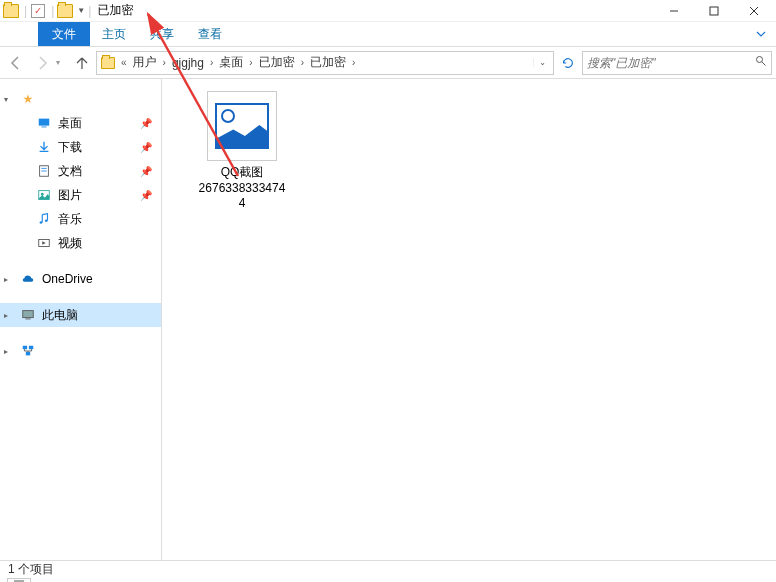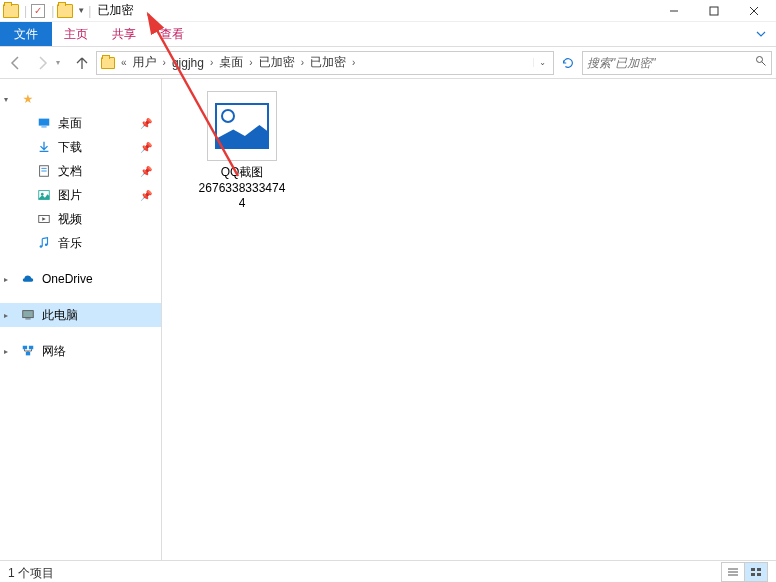--- a/index.html
+++ b/index.html
@@ -13,22 +13,22 @@
 .tb-sep { color: #ccc; margin: 0 2px; }
 .tb-check { width: 14px; height: 14px; border: 1px solid #999; display: flex; align-items: center; justify-content: center; color: #d9534f; font-size: 10px; }
 .tb-drop { width: 10px; font-size: 8px; color: #555; text-align: center; }
 .tb-title { margin-left: 4px; font-size: 12px; }
 .tb-spacer { flex: 1; }
 .tb-winbtn { width: 40px; height: 22px; display: flex; align-items: center; justify-content: center; font-size: 12px; }
 .tb-winbtn svg { width: 10px; height: 10px; }
 
 
 .ribbon { height: 25px; display: flex; align-items: stretch; border-bottom: 1px solid #ddd; }
-.ribbon-file { background: #1976d2; color: #fff; padding: 0 14px; display: flex; align-items: center; font-size: 12px; }
-.ribbon-tab { padding: 0 12px; display: flex; align-items: center; font-size: 12px; color: #be185d; }
+.ribbon-file { background: #1976d2; color: #fff; padding: 0 14px; display: flex; align-items: center; font-size: 12px; margin-left: 38px; }
+.ribbon-tab { padding: 0 12px; display: flex; align-items: center; font-size: 12px; color: #0369a1; }
 .ribbon-spacer { flex: 1; }
 .ribbon-help { width: 30px; display: flex; align-items: center; justify-content: center; color: #1976d2; }
 
 
 .navbar { height: 32px; display: flex; align-items: center; padding: 2px 4px; gap: 2px; border-bottom: 1px solid #ddd; }
 .nav-btn { width: 24px; height: 24px; display: flex; align-items: center; justify-content: center; color: #999; }
 .nav-btn.enabled { color: #333; }
 .nav-drop { width: 12px; font-size: 8px; color: #999; }
 .addressbar { flex: 1; height: 24px; border: 1px solid #ccc; display: flex; align-items: center; padding: 0 2px; gap: 2px; }
 .addr-icon { width: 18px; height: 18px; display: flex; align-items: center; justify-content: center; }
@@ -55,21 +55,21 @@
 
 .content { flex: 1; padding: 12px; position: relative; }
 .file-item { width: 100px; text-align: center; font-size: 12px; cursor: default; }
 .file-thumb { width: 70px; height: 70px; margin: 0 auto 4px; border: 1px solid #ccc; background: #fff; display: flex; align-items: center; justify-content: center; position: relative; }
 .file-thumb-inner { width: 54px; height: 46px; border: 2px solid #1565c0; background: #fff; position: relative; overflow: hidden; }
 .file-thumb-inner::after { content: ""; position: absolute; left: 4px; top: 4px; width: 10px; height: 10px; background: #fff; border: 2px solid #1565c0; border-radius: 50%; }
 .file-thumb-inner::before { content: ""; position: absolute; bottom: 0; left: -4px; right: -4px; height: 22px; background: #1565c0; clip-path: polygon(0 70%, 35% 20%, 55% 50%, 80% 0, 100% 40%, 100% 100%, 0 100%); }
 .file-name { line-height: 1.3; word-break: break-all; }
 
 
-.statusbar { position: absolute; bottom: 0; left: 0; right: 0; height: 22px; border-top: 1px solid #ddd; display: flex; align-items: flex-end; padding: 0 8px; font-size: 12px; }
+.statusbar { position: absolute; bottom: 0; left: 0; right: 0; height: 22px; border-top: 1px solid #ddd; display: flex; align-items: flex-start; padding: 0 8px; font-size: 12px; flex-direction: column; }
 .status-text { color: #333; }
 .status-spacer { flex: 1; }
 .view-btn { width: 24px; height: 20px; border: 1px solid #ccc; display: flex; align-items: center; justify-content: center; margin-left: -1px; }
 .view-btn.active { background: #cce8ff; }
 
 
 .annotation-arrow { position: absolute; pointer-events: none; z-index: 100; }
 
 
 .ic-star { color: #f5b041; }
@@ -235,37 +235,37 @@
           <svg width="14" height="14" viewBox="0 0 16 16">
             <rect x="2" y="3" width="12" height="10" fill="none" stroke="#26a69a" stroke-width="1"></rect>
             <circle cx="6" cy="7" r="1.5" fill="#26a69a"></circle>
             <path d="M2 12 L6 8 L9 11 L12 7 L14 9 L14 13 L2 13 Z" fill="#26a69a"></path>
           </svg>
         </span>
       <span class="side-label">图片</span>
       <span class="pin">📌</span>
     </div>
     <div class="side-item sub">
-      <span class="side-icon ic-video">
-          <svg width="14" height="14" viewBox="0 0 16 16">
-            <rect x="2" y="4" width="12" height="8" fill="none" stroke="#555"></rect>
-            <path d="M6 6 L10 8 L6 10 Z" fill="#555"></path>
-          </svg>
-        </span>
-      <span class="side-label">视频</span>
-    </div>
-    <div class="side-item sub">
       <span class="side-icon ic-music">
           <svg width="14" height="14" viewBox="0 0 16 16">
             <path d="M6 3 L12 2 L12 10 M6 3 L6 12" fill="none" stroke="#1e88e5" stroke-width="1.3"></path>
             <circle cx="4.5" cy="12" r="1.5" fill="#1e88e5"></circle>
             <circle cx="10.5" cy="10" r="1.5" fill="#1e88e5"></circle>
           </svg>
         </span>
       <span class="side-label">音乐</span>
+    </div>
+    <div class="side-item sub">
+      <span class="side-icon ic-video">
+          <svg width="14" height="14" viewBox="0 0 16 16">
+            <rect x="2" y="4" width="12" height="8" fill="none" stroke="#555"></rect>
+            <path d="M6 6 L10 8 L6 10 Z" fill="#555"></path>
+          </svg>
+        </span>
+      <span class="side-label">视频</span>
     </div>
     <div class="side-gap"></div>
     <div class="side-item">
       <span class="side-chev">▸</span>
       <span class="side-icon ic-cloud">
           <svg width="14" height="14" viewBox="0 0 16 16">
             <path d="M4 11 Q2 11 2 9 Q2 7 4 7 Q4 4 8 4 Q11 4 12 7 Q14 7 14 9 Q14 11 12 11 Z" fill="#0f6fbf"></path>
           </svg>
         </span>
       <span class="side-label">OneDrive</span>
@@ -285,21 +285,20 @@
     <div class="side-item">
       <span class="side-chev">▸</span>
       <span class="side-icon ic-network">
           <svg width="14" height="14" viewBox="0 0 16 16">
             <rect x="2" y="2" width="5" height="4" fill="#1e88e5"></rect>
             <rect x="9" y="2" width="5" height="4" fill="#1e88e5"></rect>
             <rect x="5.5" y="9" width="5" height="4" fill="#1e88e5"></rect>
             <path d="M4 6 L4 8 L8 8 L8 9 M12 6 L12 8 L8 8" fill="none" stroke="#555"></path>
           </svg>
         </span>
-      <span class="side-label">网络</span>
     </div>
     <div class="side-gap"></div>
   </div>
 
   <div class="content">
     <div class="file-item" style="margin-left:18px;">
       <div class="file-thumb">
         <div class="file-thumb-inner"></div>
       </div>
       <div class="file-name">

